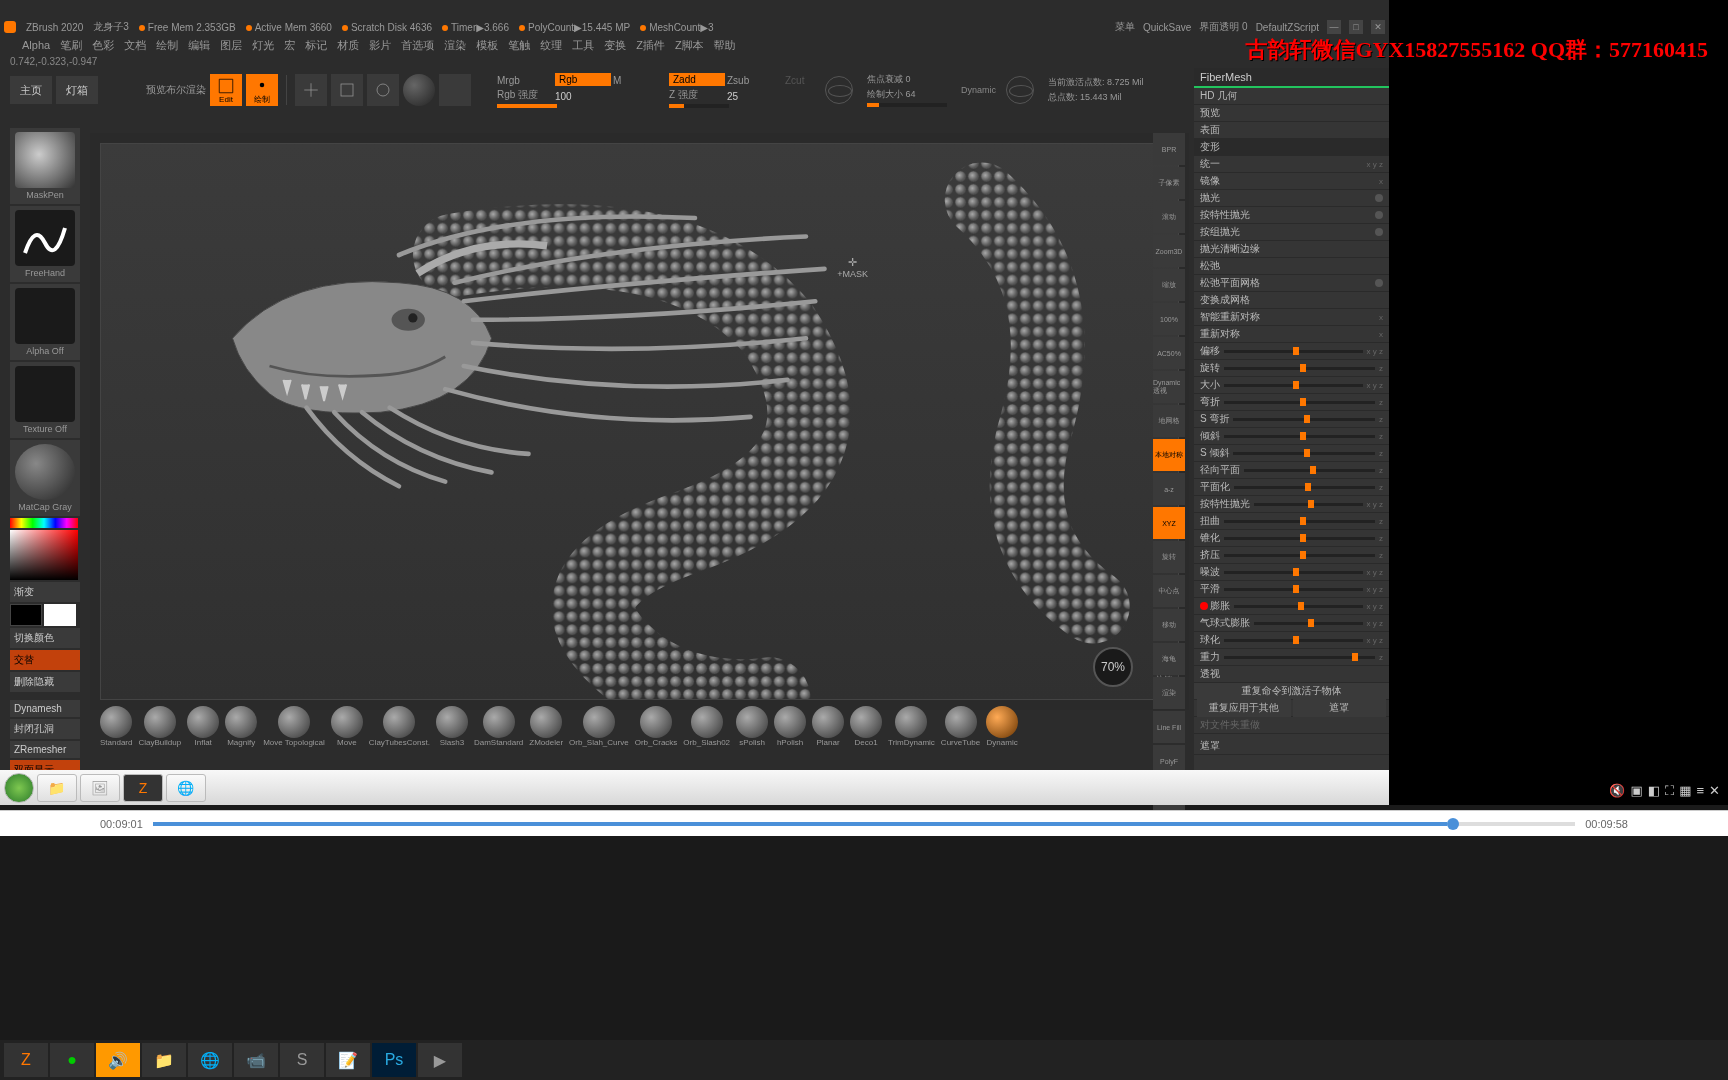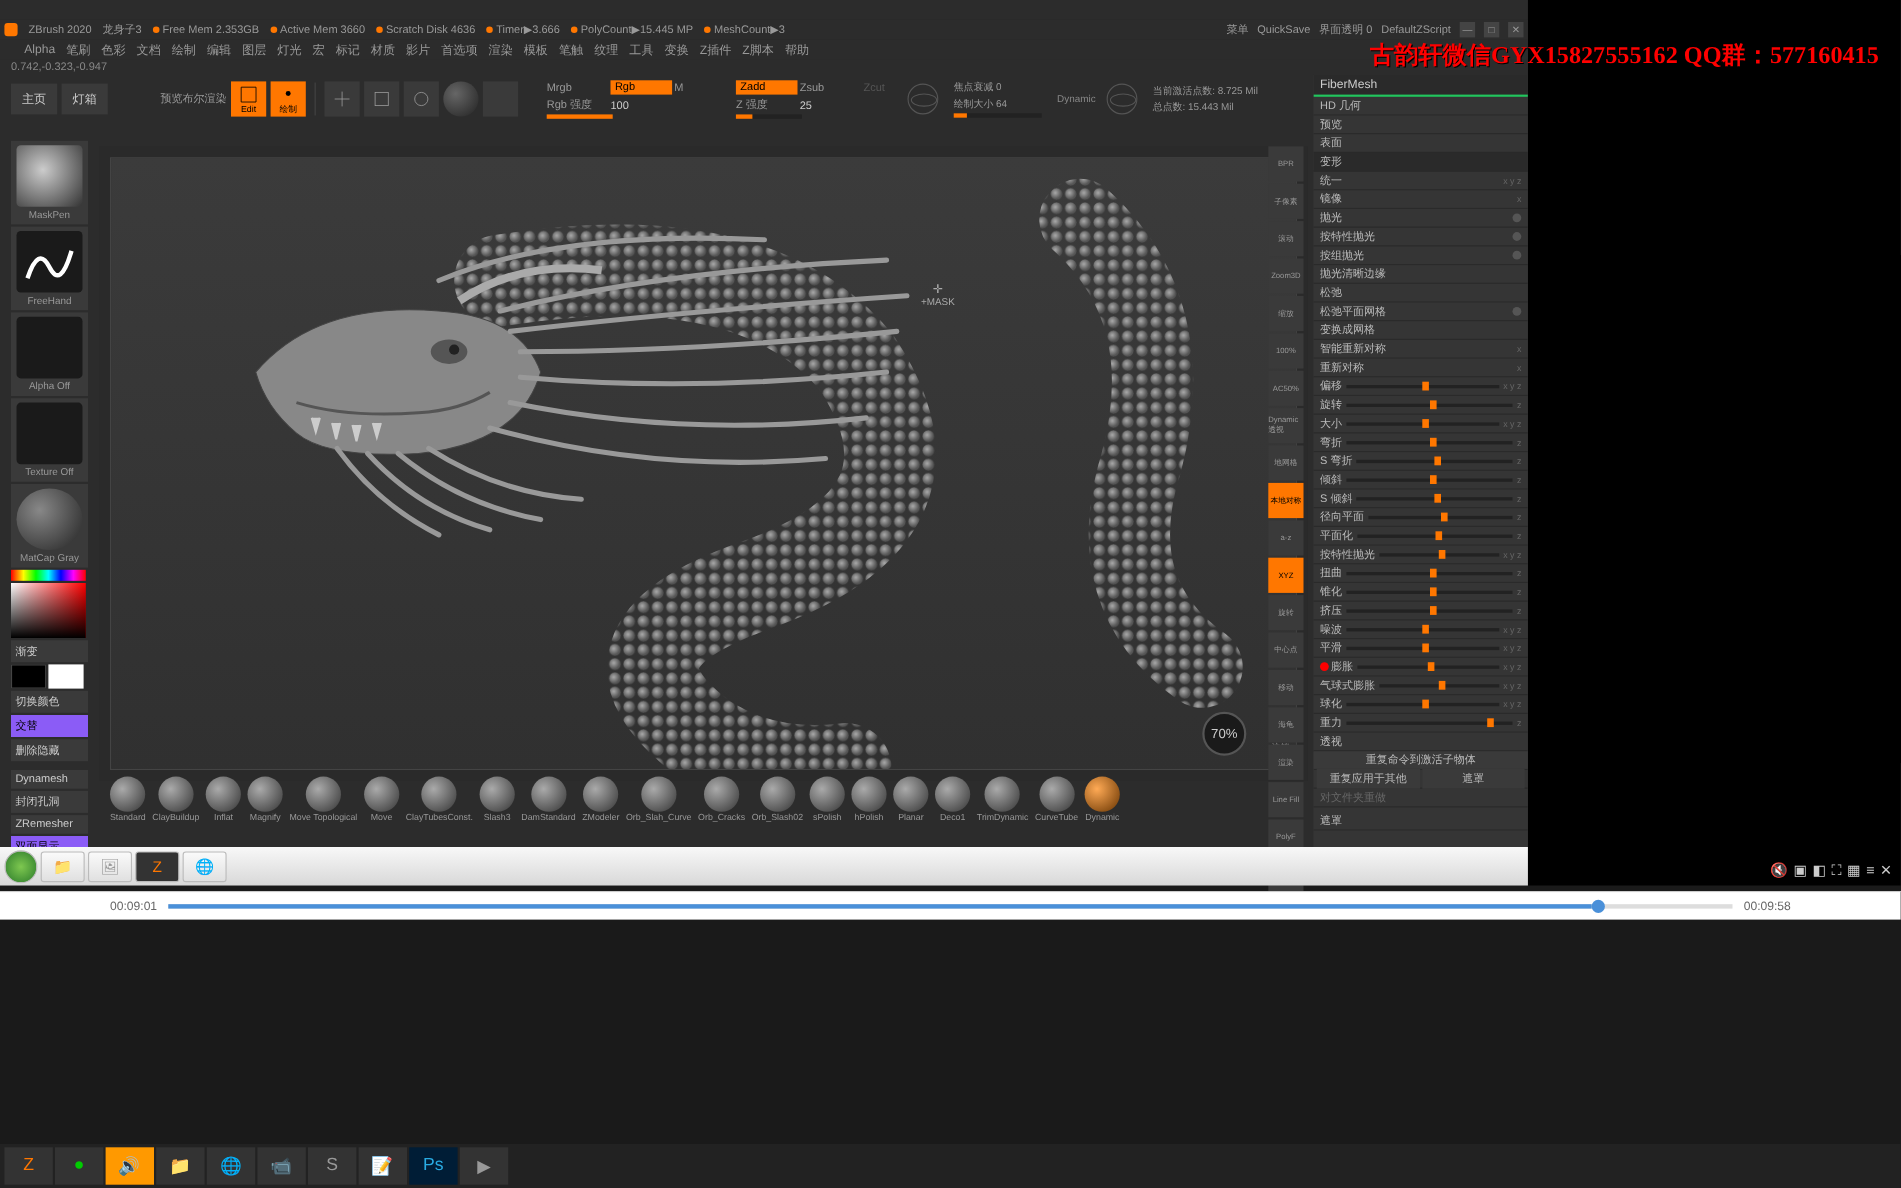--- a/index.html
+++ b/index.html
@@ -44,21 +44,21 @@
 .gyro { width: 28px; height: 28px; border: 1px solid #555; border-radius: 50%; position: relative; margin: 0 6px; }
 .gyro::after { content: ''; position: absolute; width: 22px; height: 10px; border: 1px solid #555; border-radius: 50%; top: 8px; left: 2px; }
 .stats-block { font-size: 9px; color: #999; display: flex; flex-direction: column; gap: 2px; margin-left: 4px; }
 
 
 .left-shelf { position: absolute; left: 10px; top: 110px; width: 70px; display: flex; flex-direction: column; gap: 2px; }
 .shelf-item { background: #3a3a3a; display: flex; flex-direction: column; align-items: center; padding: 4px; font-size: 9px; color: #999; }
 .shelf-item .preview { width: 60px; height: 56px; background: #1a1a1a; border-radius: 4px; margin-bottom: 2px; display: flex; align-items: center; justify-content: center; }
 .shelf-item .preview.sphere { background: radial-gradient(circle at 35% 35%, #888, #222); border-radius: 50%; }
 .shelf-btn { background: #3a3a3a; padding: 3px 4px; font-size: 10px; color: #ccc; text-align: left; }
-.shelf-btn.orange { background: #8b5cf6; color: #000; }
+.shelf-btn.orange { background: #c2410c; color: #000; }
 .color-picker { width: 68px; height: 50px; background: linear-gradient(to right, #fff, #ff0000); position: relative; }
 .color-picker::after { content:''; position:absolute; inset:0; background: linear-gradient(to bottom, transparent, #000); }
 .color-hue { width: 68px; height: 10px; background: linear-gradient(to right, red, yellow, lime, cyan, blue, magenta, red); }
 .swatch-row { display: flex; gap: 2px; }
 .swatch { width: 32px; height: 22px; }
 .swatch.black { background: #000; border: 1px solid #444; }
 .swatch.white { background: #fff; }
 
 
 .canvas { position: absolute; left: 90px; top: 115px; right: 200px; bottom: 60px; background: #2a2a2a; }

